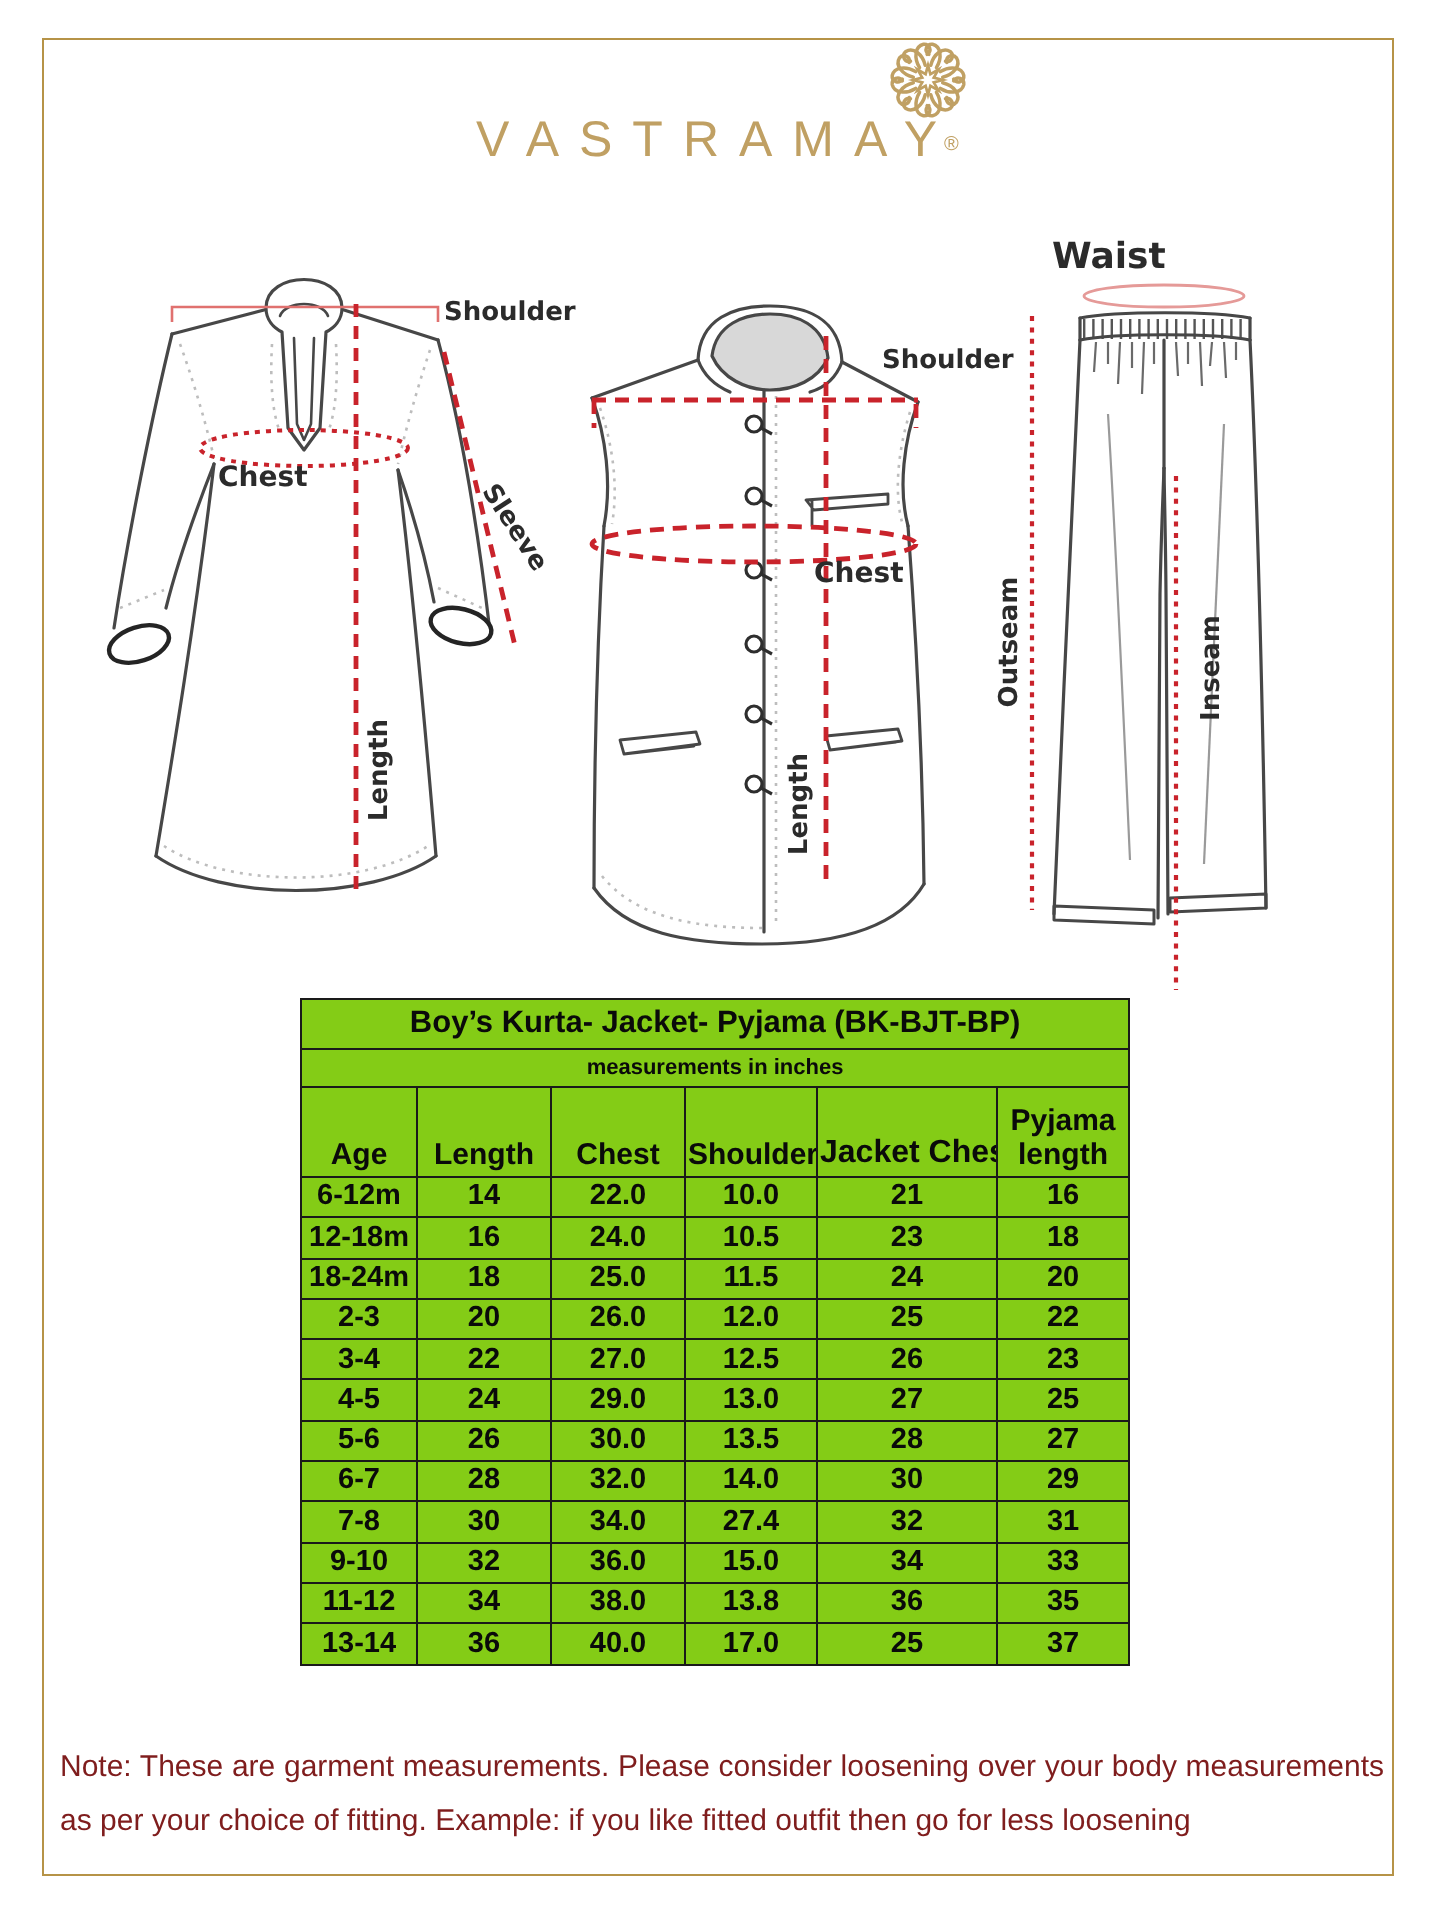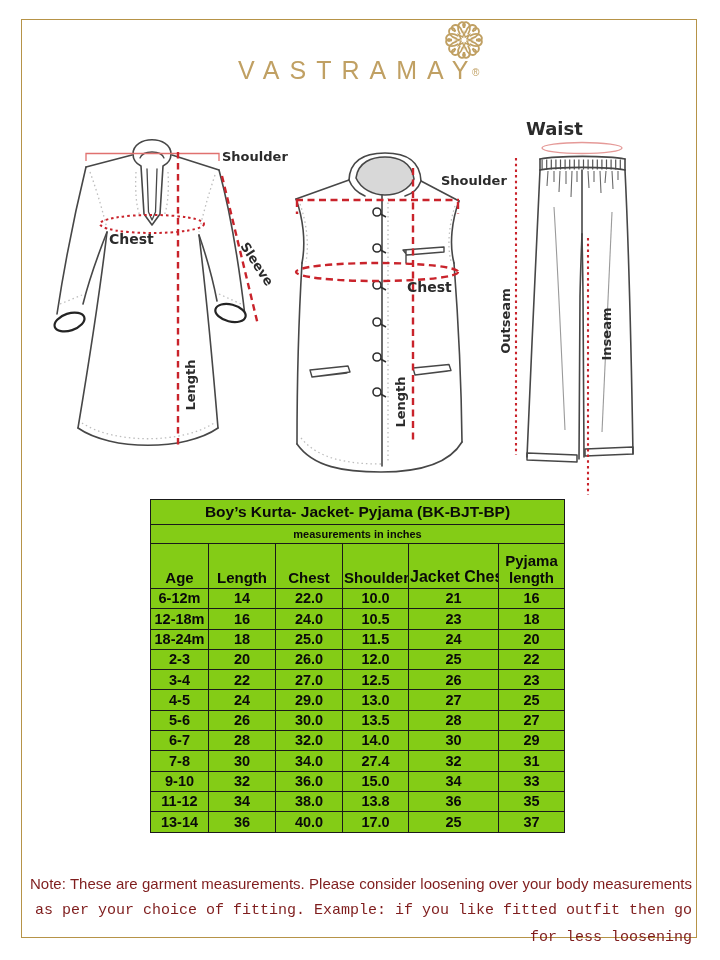--- a/index.html
+++ b/index.html
@@ -42,21 +42,21 @@
   .t-title { font-size:15.5px; height:22px; padding:1px 0; }
   .t-sub   { font-size:11px;  height:18px; padding:0; }
   tr.cols th { font-size:15px; vertical-align:bottom; height:40px; line-height:1.15; padding:2px 1px; }
   tr.cols th:nth-child(5) { white-space:nowrap; font-size:16px; }
   tbody td { font-size:14.5px; height:19.3px; line-height:1; padding:0; }
 
   
   .note { position:absolute; left:30px; top:870px; width:662px; font-size:15px; color:#7f1d1d;
           line-height:27px; }
   .note-line1 { display:block; text-align:justify; text-align-last:justify; }
-  .note-line2 { display:block; text-align:right;font-family:Liberation Mono, monospace; }
+  .note-line2 { display:block; text-align:left; }
 </style>
 </head>
 <body>
 
 <div class="stage">
   <div class="frame"></div>
 
   <span class="logo-text">VASTRAMAY</span>
   <span class="logo-reg">®</span>
   <svg class="ornament" width="48" height="46" viewBox="-25 -25 50 50">

